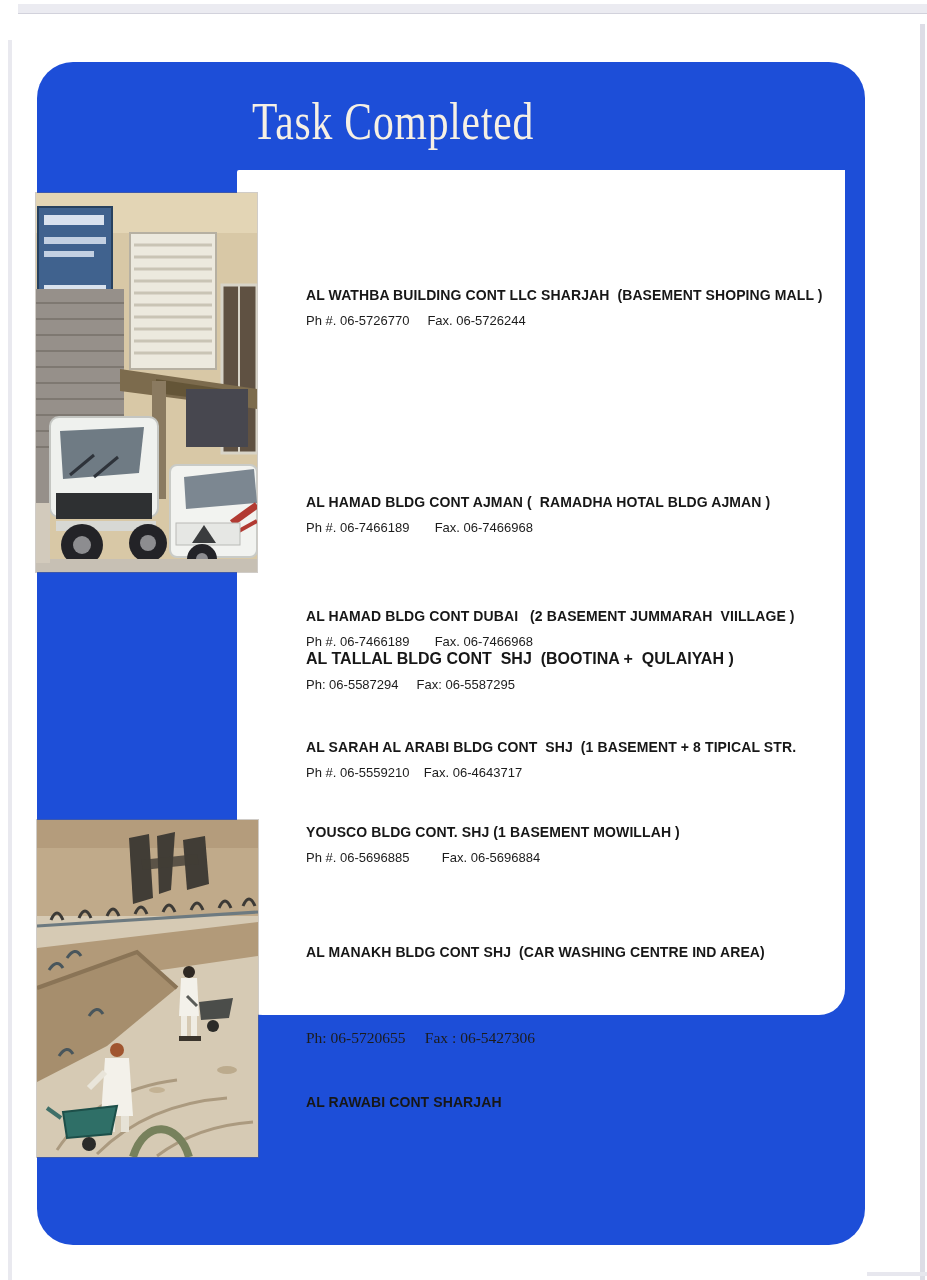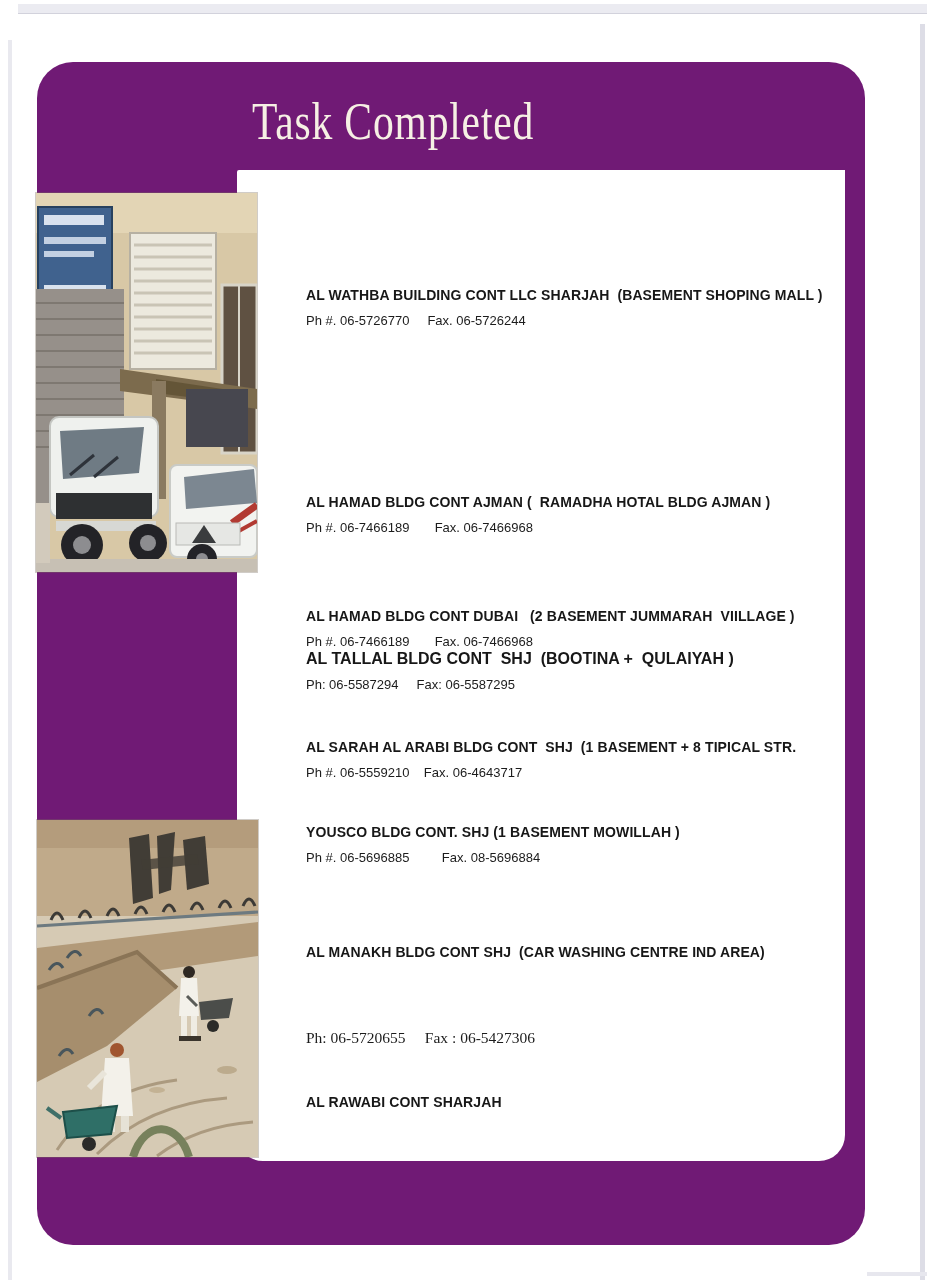--- a/index.html
+++ b/index.html
@@ -8,30 +8,30 @@
     font-family:"Liberation Sans",sans-serif;overflow:hidden;
   }
   
   .scan-top{position:absolute;left:18px;top:4px;right:0;height:9px;background:#ebebf1;border-bottom:1px solid #d2d2dc;}
   .scan-left{position:absolute;left:8px;top:40px;width:4px;bottom:0;background:#e9e9ef;}
   .scan-right{position:absolute;right:2px;top:24px;width:5px;bottom:0;background:#dddde6;}
   .scan-bottom{position:absolute;right:0;bottom:4px;width:60px;height:4px;background:#e7e7ee;}
 
   .red-frame{
     position:absolute;left:37px;top:62px;width:828px;height:1183px;
-    background:#701a75;border-radius:36px;
+    background:#1d4ed8;border-radius:36px;
   }
   .title{
     position:absolute;left:215px;top:28px;width:330px;height:64px;
     color:#f6f0e4;font-family:"Liberation Serif",serif;font-weight:500;
     font-size:52px;line-height:64px;white-space:nowrap;
     transform:scaleX(0.8);transform-origin:left center;letter-spacing:1px;
   }
   .white-panel{
-    position:absolute;left:200px;top:108px;width:608px;height:991px;
+    position:absolute;left:200px;top:108px;width:608px;height:845px;
     background:#ffffff;border-radius:2px 0 26px 26px;
   }
   .entry{position:absolute;left:69px;width:524px;}
   .entry-name{
     font-weight:bold;font-size:14px;letter-spacing:.1px;line-height:25px;
     color:#171717;white-space:pre-wrap;
   }
   .entry-phone{
     font-size:13px;line-height:25px;color:#1c1c1c;white-space:pre-wrap;
   }
@@ -79,21 +79,21 @@
         <div class="entry-phone">Ph: 06-5587294     Fax: 06-5587295</div>
       </div>
 
       <div class="entry" style="top:565px">
         <div class="entry-name">AL SARAH AL ARABI BLDG CONT  SHJ  (1 BASEMENT + 8 TIPICAL STR.</div>
         <div class="entry-phone">Ph #. 06-5559210    Fax. 06-4643717</div>
       </div>
 
       <div class="entry" style="top:650px">
         <div class="entry-name">YOUSCO BLDG CONT. SHJ (1 BASEMENT MOWILLAH )</div>
-        <div class="entry-phone">Ph #. 06-5696885         Fax. 08-5696884</div>
+        <div class="entry-phone">Ph #. 06-5696885         Fax. 06-5696884</div>
       </div>
 
       <div class="entry" style="top:770px">
         <div class="entry-name">AL MANAKH BLDG CONT SHJ  (CAR WASHING CENTRE IND AREA)</div>
       </div>
 
       <div class="entry serif-phone" style="top:855px">
         <div class="entry-phone">Ph: 06-5720655     Fax : 06-5427306</div>
       </div>
 

